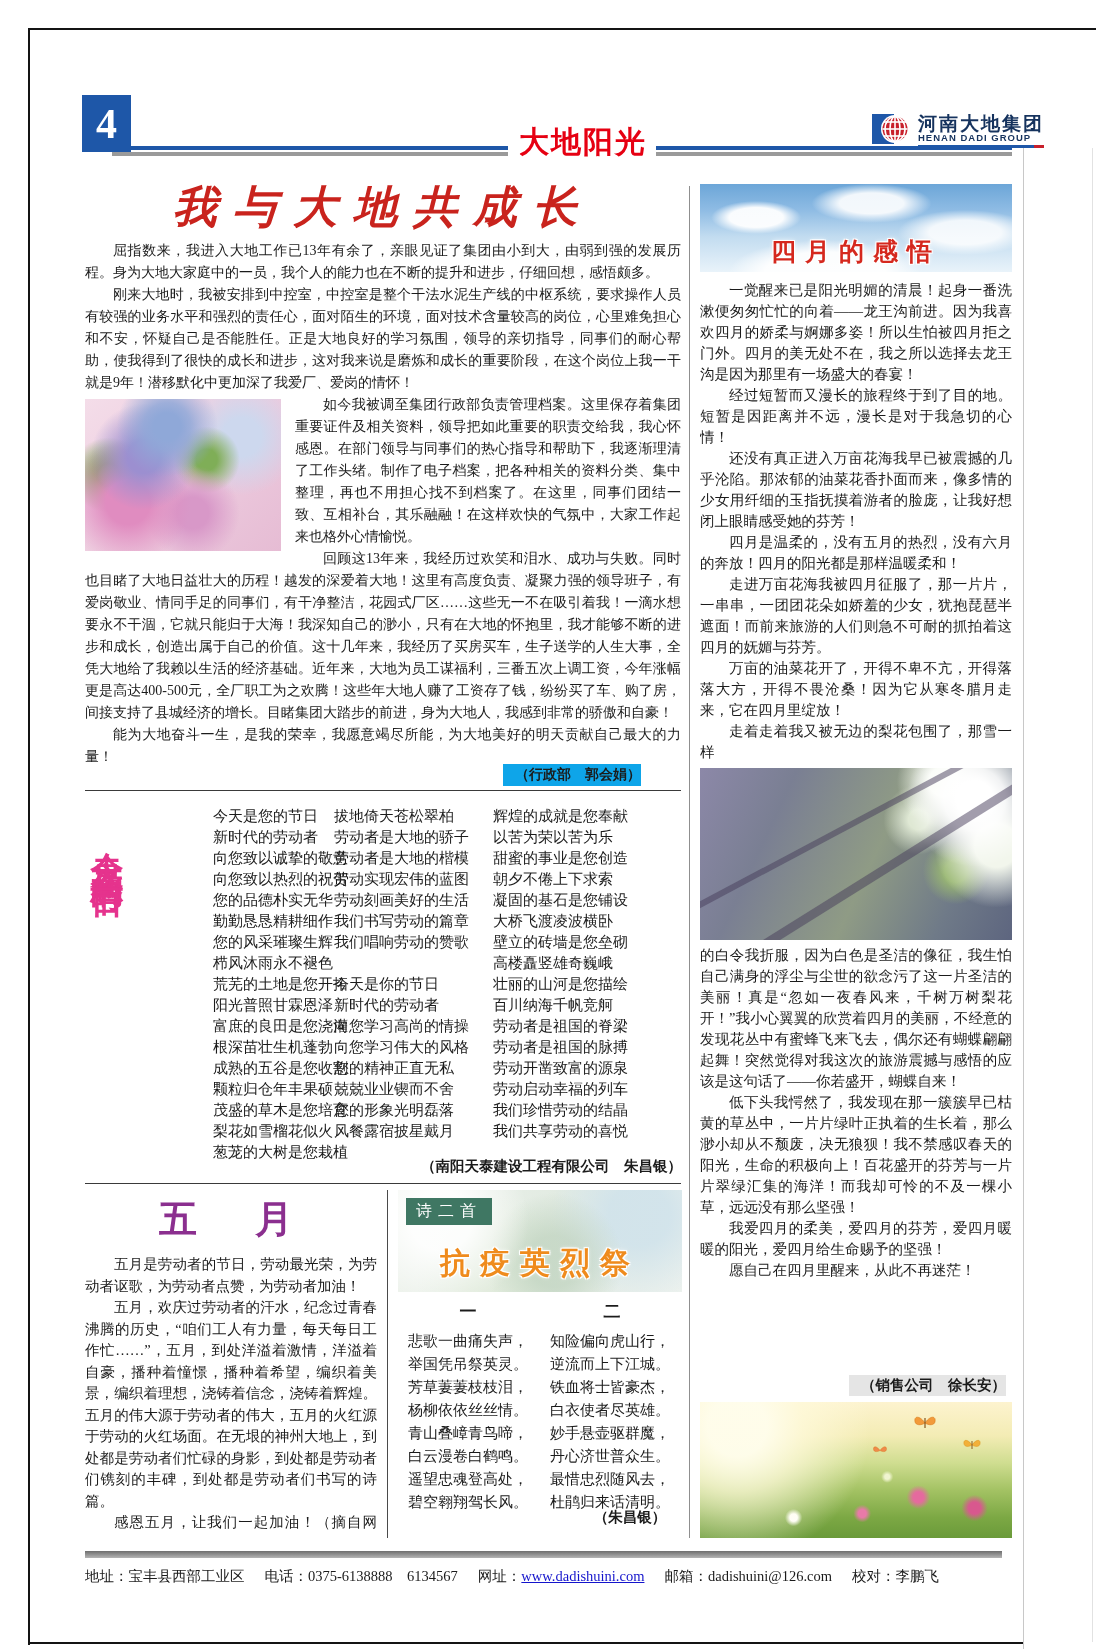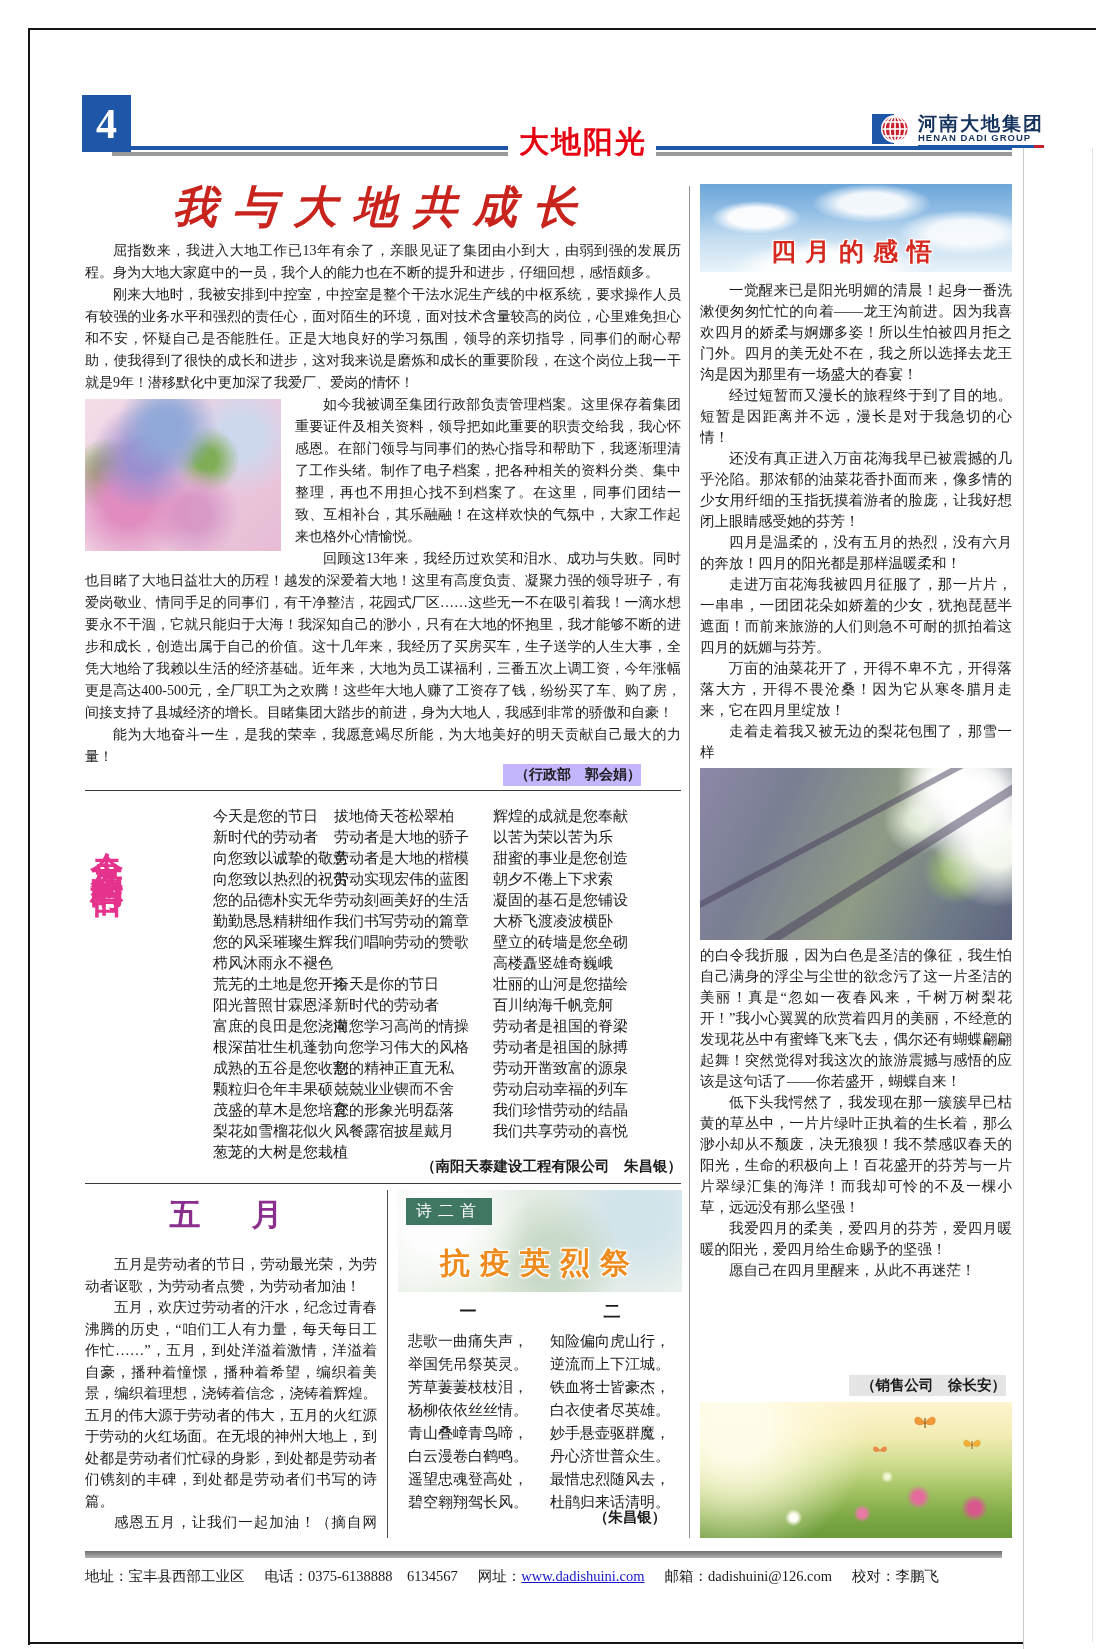--- a/index.html
+++ b/index.html
@@ -39,35 +39,35 @@
   .a1-photo{float:left;width:196px;height:152px;margin:5px 14px 3px 0;
     background:
       radial-gradient(circle at 42% 18%, #8fa8d8 0 8%, rgba(143,168,216,.85) 14%, rgba(143,168,216,0) 30%),
       radial-gradient(circle at 30% 38%, #9c8fd0 0 10%, rgba(156,143,208,0) 32%),
       radial-gradient(circle at 22% 68%, #e08cc0 0 12%, rgba(224,140,192,0) 34%),
       radial-gradient(circle at 55% 75%, #d898c8 0 10%, rgba(216,152,200,0) 30%),
       radial-gradient(circle at 62% 40%, #7fae57 0 7%, rgba(127,174,87,0) 22%),
       radial-gradient(circle at 12% 50%, #74a24e 0 6%, rgba(116,162,78,0) 20%),
       radial-gradient(circle at 80% 25%, #cdd8ee 0 10%, rgba(205,216,238,0) 30%),
       linear-gradient(135deg,#f4dde9,#ecc9dd 60%,#e6bcd4);}
-  .a1-byline{position:absolute;right:40px;bottom:2px;background:#c4b5fd;padding-left:12px;font-weight:bold;}
+  .a1-byline{position:absolute;right:40px;bottom:2px;background:#0ea5e9;padding-left:12px;font-weight:bold;}
 
   .hr{position:absolute;height:1px;background:#3a3a3a;}
 
   
   .vtitle{position:absolute;left:84px;top:826px;writing-mode:vertical-rl;text-orientation:upright;
           font-family:"Liberation Sans", sans-serif;font-size:33px;font-weight:bold;color:#e5338d;letter-spacing:6px;}
   .pcol{position:absolute;top:806px;font-size:15px;line-height:21px;}
   .pline{white-space:nowrap;}
   .pgap{height:21px;}
   .pbyline{position:absolute;left:380px;top:1157px;width:302px;text-align:right;font-weight:bold;font-size:14.5px;}
 
   
   .may-title{position:absolute;left:85px;top:1194px;width:292px;text-align:center;color:#8b2f8f;
-             font-size:31px;font-weight:bold;letter-spacing:10px;}
+             font-size:38px;font-weight:bold;letter-spacing:10px;}
   .may-body{position:absolute;left:85px;top:1254px;width:292px;height:282px;overflow:hidden;
             font-size:14.5px;line-height:21.5px;text-align:justify;}
 
   .vdiv-2{position:absolute;left:387px;top:1190px;width:1px;height:348px;background:#4a4a4a;}
 
   
   .heroes-banner{position:absolute;left:398px;top:1190px;width:284px;height:102px;
     background:
       radial-gradient(circle at 15% 30%, rgba(255,255,255,.9) 0 12%, transparent 35%),
       radial-gradient(circle at 55% 70%, rgba(190,210,190,.7) 0 15%, transparent 40%),

